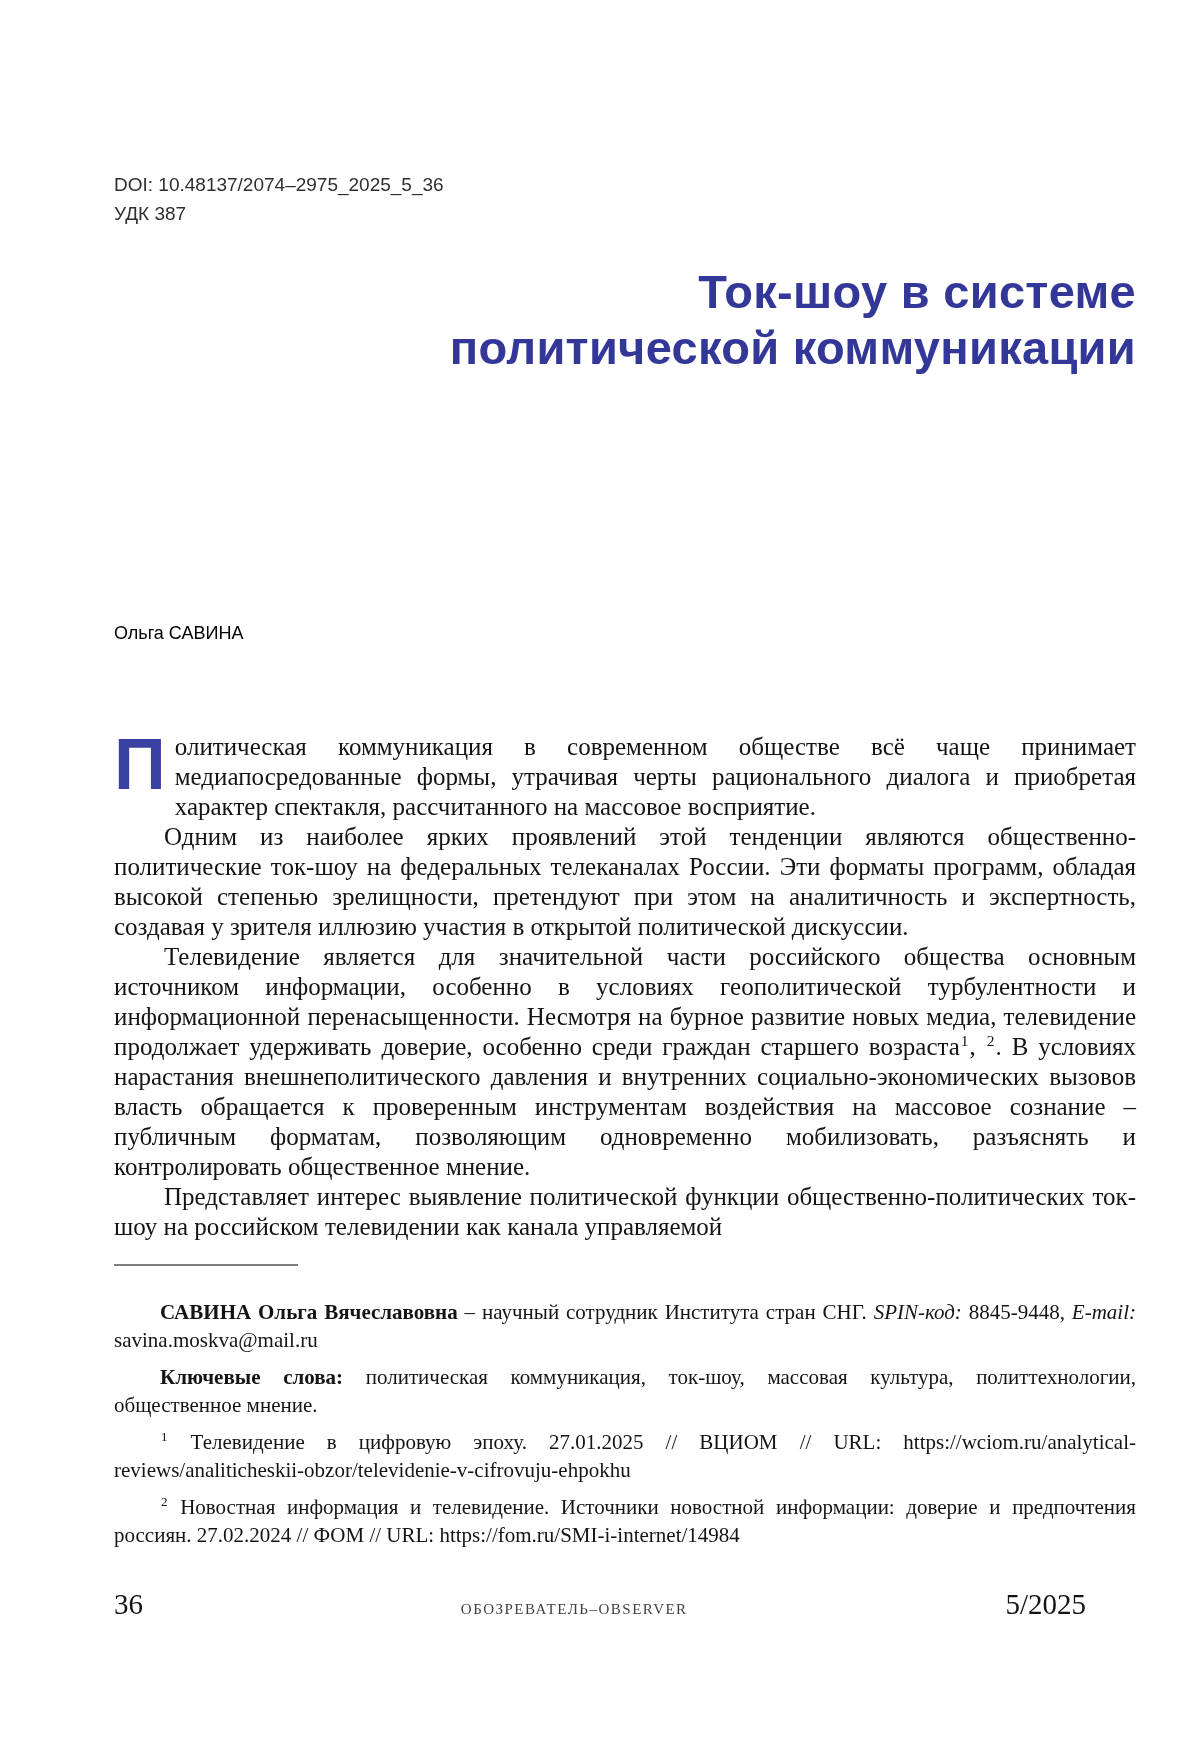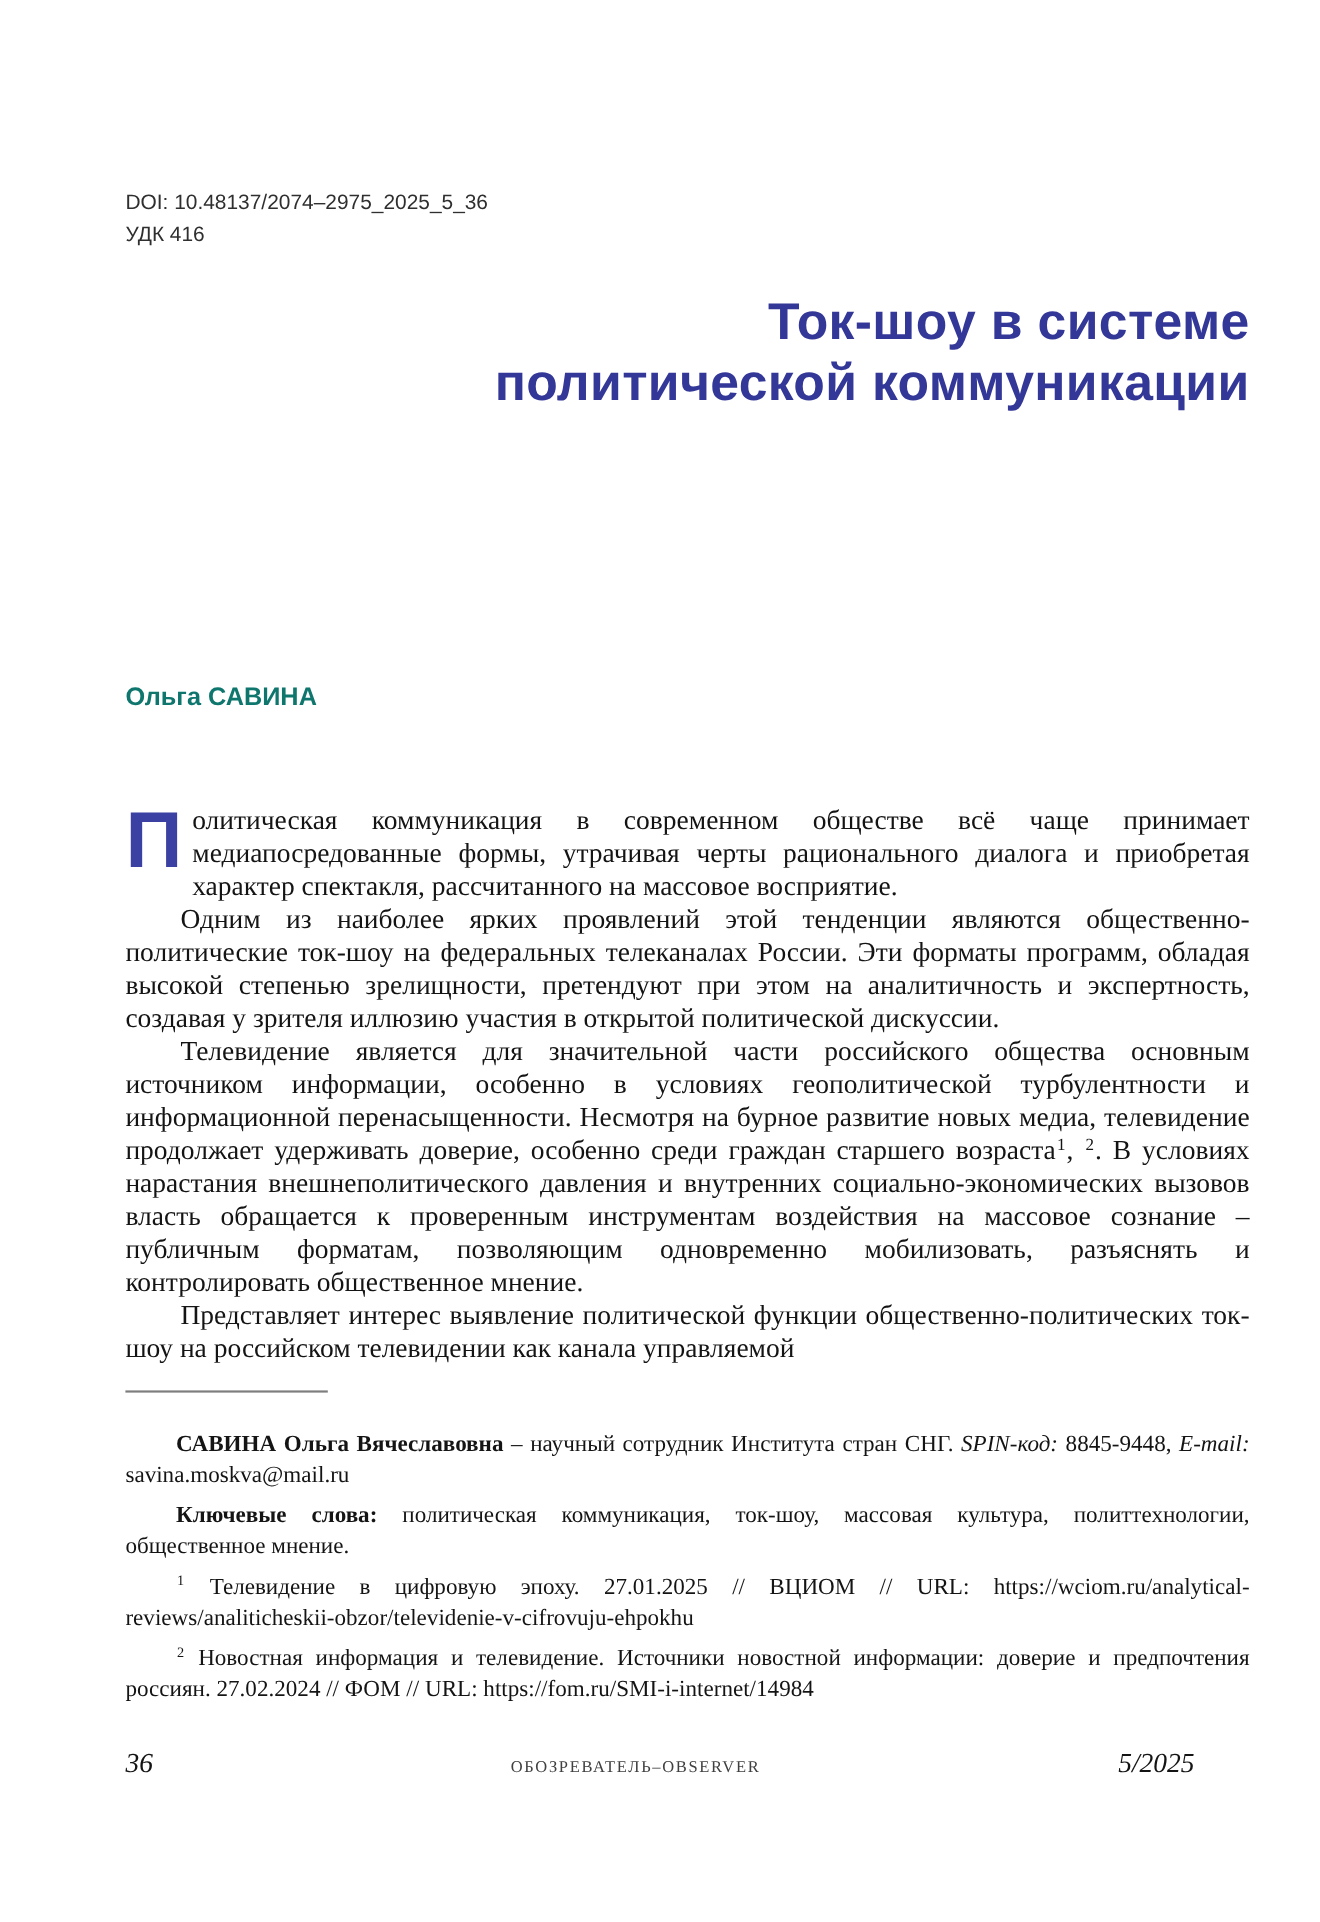--- a/index.html
+++ b/index.html
@@ -26,22 +26,22 @@
     font-weight:700;
     font-size:47px;line-height:56px;
     text-align:right;
     color:var(--title-blue,#333797);
     letter-spacing:0.3px;
   }
   
   .author{
     margin-top:244px;
     font-family:"Liberation Sans", sans-serif;
-    font-weight:700;
-    font-size:23px;line-height:26px;color:#0f766e;
+    font-weight:400;
+    font-size:18px;line-height:26px;color:#000000;
   }
   
   .body{
     margin-top:86px;
     font-size:25px;line-height:30px;
     text-align:justify;
   }
   .body p{margin:0;text-indent:50px;}
   .body p.first{text-indent:0;}
   .dropcap{
@@ -73,35 +73,35 @@
   }
   .footnotes p{margin:0 0 9px 0;text-indent:46px;}
   .footnotes b{font-weight:700;}
   .footnotes i{font-style:italic;}
   
   .footer{
     position:absolute;
     left:114px;right:114px;top:1590px;
     display:flex;align-items:baseline;
   }
-  .footer .pageno,.footer .issue{font-size:25px;line-height:28px;font-style:italic;}
+  .footer .pageno,.footer .issue{font-size:29px;line-height:28px;}
   .footer .journal{
     flex:1;text-align:center;
     font-size:15px;letter-spacing:1.5px;
     color:#404040;
   }
 </style>
 </head>
 <body>
 
 <div class="page">
 
   <div class="meta">
     <div>DOI: 10.48137/2074–2975_2025_5_36</div>
-    <div>УДК 416</div>
+    <div>УДК 387</div>
   </div>
 
   <h1 class="title"><span>Ток-шоу в системе</span><br><span>политической коммуникации</span></h1>
 
   <div class="author">Ольга САВИНА</div>
 
   <div class="body">
     <p class="first"><span class="dropcap">П</span><span>олитическая коммуникация в современном обществе всё чаще принимает медиапосредованные формы, утрачивая черты рационального диалога и приобретая характер спектакля, рассчитанного на массовое восприятие.</span></p>
     <p>Одним из наиболее ярких проявлений этой тенденции являются общественно-политические ток-шоу на федеральных телеканалах России. Эти форматы программ, обладая высокой степенью зрелищности, претендуют при этом на аналитичность и экспертность, создавая у зрителя иллюзию участия в открытой политической дискуссии.</p>
     <p><span>Телевидение является для значительной части российского общества основным источником информации, особенно в условиях геополитической турбулентности и информационной перенасыщенности. Несмотря на бурное развитие новых медиа, телевидение продолжает удерживать доверие, особенно среди граждан старшего возраста</span><sup>1</sup><span>, </span><sup>2</sup><span>. В условиях нарастания внешнеполитического давления и внутренних социально-экономических вызовов власть обращается к проверенным инструментам воздействия на массовое сознание – публичным форматам, позволяющим одновременно мобилизовать, разъяснять и контролировать общественное мнение.</span></p>

